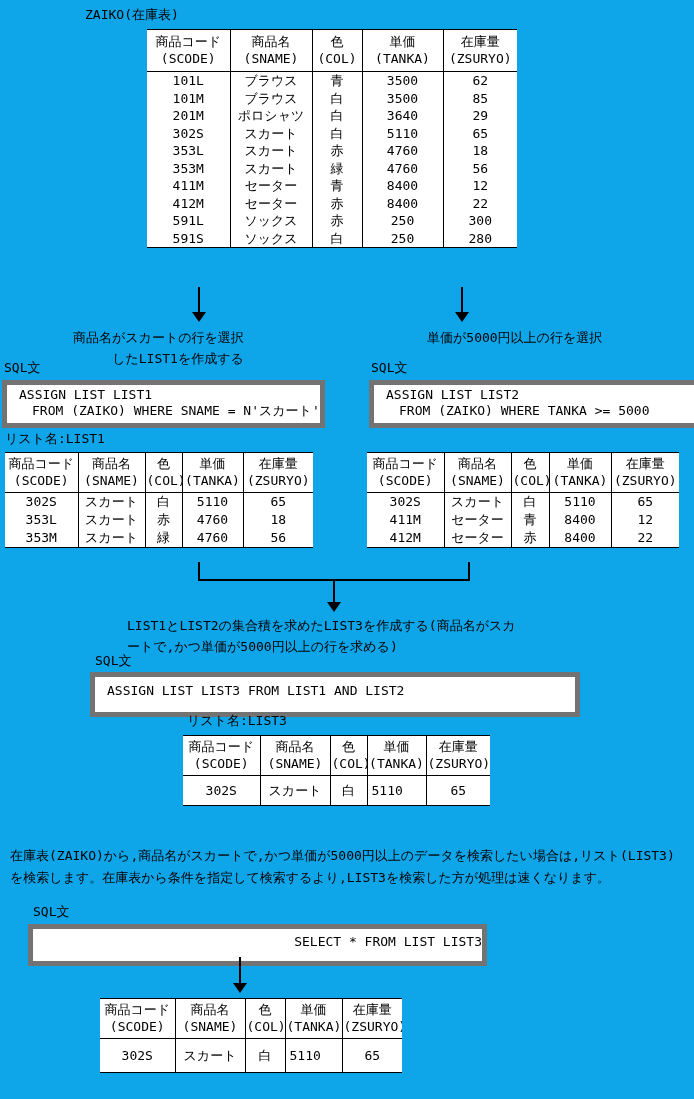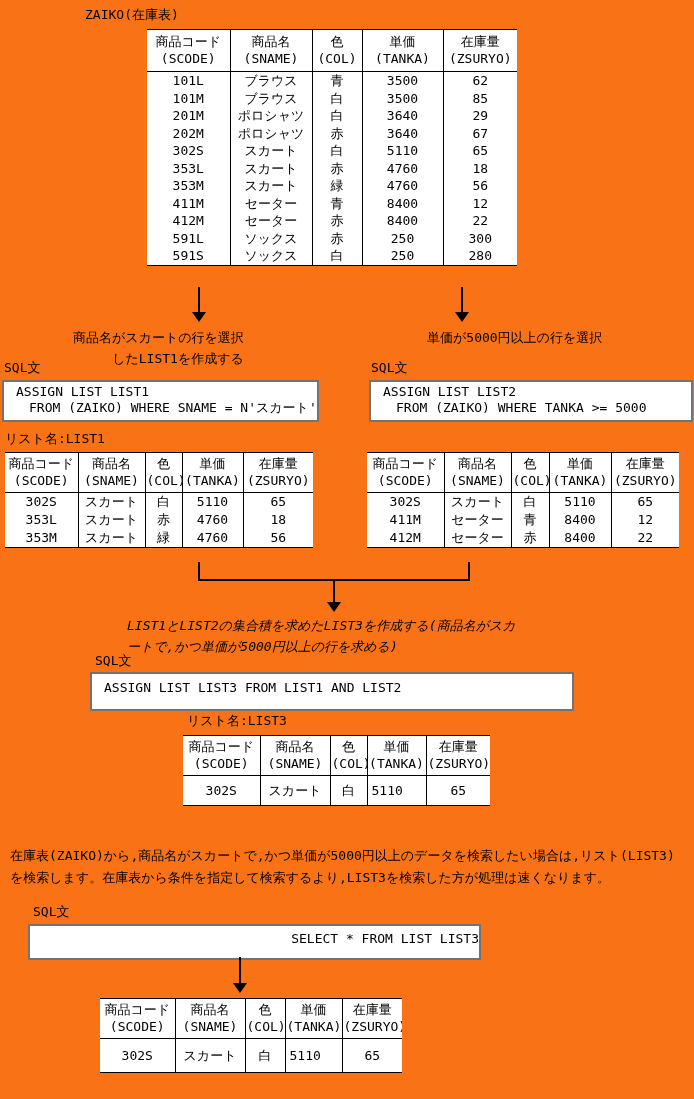--- a/index.html
+++ b/index.html
@@ -1,16 +1,16 @@
 <!DOCTYPE html>
 <html><head>
 <meta charset="utf-8">
 <style>
   html,body{margin:0;padding:0;background:#fff;}
-  .page{position:relative;width:694px;height:1099px;background:#f97316;color:#000000;
+  .page{position:relative;width:694px;height:1099px;background:#0ea5e9;color:#000000;
         font-family:"DejaVu Sans Mono","DejaVu Sans",sans-serif;font-size:13px;overflow:hidden;}
   .abs{position:absolute;}
   .label{white-space:nowrap;}
 
   
   table.dtable{border-collapse:collapse;table-layout:fixed;
                border-top:1px solid #000;border-bottom:1px solid #000;background:#fff;}
   table.dtable th,table.dtable td{border-right:1px solid #000;font-weight:normal;
                text-align:center;padding:0 2px;white-space:nowrap;overflow:hidden;}
   table.dtable th:last-child,table.dtable td:last-child{border-right:none;}
@@ -19,21 +19,21 @@
   table.t-main thead th{padding:3px 1px 4px;}
   table.t-main td{height:17.5px;line-height:17.5px;}
   table.t-list thead th{padding:2px 1px 3px;}
   table.t-list td{height:18px;line-height:18px;}
   table.t-list3 thead th{padding:2px 1px 3px;}
   table.t-list3 td{height:29px;line-height:29px;}
   table.t-final thead th{padding:2px 1px 3px;}
   table.t-final td{height:33px;line-height:33px;}
   table.tanka-left td:nth-child(4){text-align:left;padding-left:4px;}
 
-  .sqlbox{border:2px solid #737373;background:#fff;}
+  .sqlbox{border:5px solid #737373;background:#fff;}
   .sqlbox .line{line-height:16px;white-space:pre;padding-left:12px;}
   .sqlbox .line.indent2{padding-left:25px;}
   .sqlbox1{padding-top:2px;}
 
   .caption{line-height:21px;white-space:nowrap;}
   .note{line-height:22px;}
 
   .vline,.hline{position:absolute;background:#000;}
   .arrow{position:absolute;width:14px;}
   .arrow .shaft{position:absolute;left:6px;top:0;width:2px;background:#000;}
@@ -94,27 +94,20 @@
           <td>白</td>
           <td>3500</td>
           <td>85</td>
         </tr>
         <tr>
           <td>201M</td>
           <td>ポロシャツ</td>
           <td>白</td>
           <td>3640</td>
           <td>29</td>
-        </tr>
-        <tr>
-          <td>202M</td>
-          <td>ポロシャツ</td>
-          <td>赤</td>
-          <td>3640</td>
-          <td>67</td>
         </tr>
         <tr>
           <td>302S</td>
           <td>スカート</td>
           <td>白</td>
           <td>5110</td>
           <td>65</td>
         </tr>
         <tr>
           <td>353L</td>
@@ -308,21 +301,21 @@
   <div>
     <div class="vline" style="left:198px;top:562px;width:2px;height:19px;"></div>
     <div class="vline" style="left:468px;top:562px;width:2px;height:19px;"></div>
     <div class="hline" style="left:198px;top:579px;width:272px;height:2px;"></div>
   </div>
   <div class="arrow" style="left:327px;top:581px;height:31px;">
     <div class="shaft" style="height:22px"></div>
       <div class="head"></div>
   </div>
 
-  <div class="abs caption" style="left:127px;top:615px;font-style:italic;">
+  <div class="abs caption" style="left:127px;top:615px;">
     <div>LIST1とLIST2の集合積を求めたLIST3を作成する(商品名がスカ</div>
     <div>ートで,かつ単価が5000円以上の行を求める)</div>
   </div>
   <div class="abs label" style="left:95px;top:652px;">SQL文</div>
   <div class="abs sqlbox" style="left:90px;top:672px;width:480px;height:29px;padding-top:6px;">
     <div class="line">ASSIGN LIST LIST3 FROM LIST1 AND LIST2</div>
   </div>
 
   <div class="abs label" style="left:187px;top:712px;">リスト名:LIST3</div>
   <table class="dtable t-list3 tanka-left abs" style="left:183px;top:735px;width:307px;">

